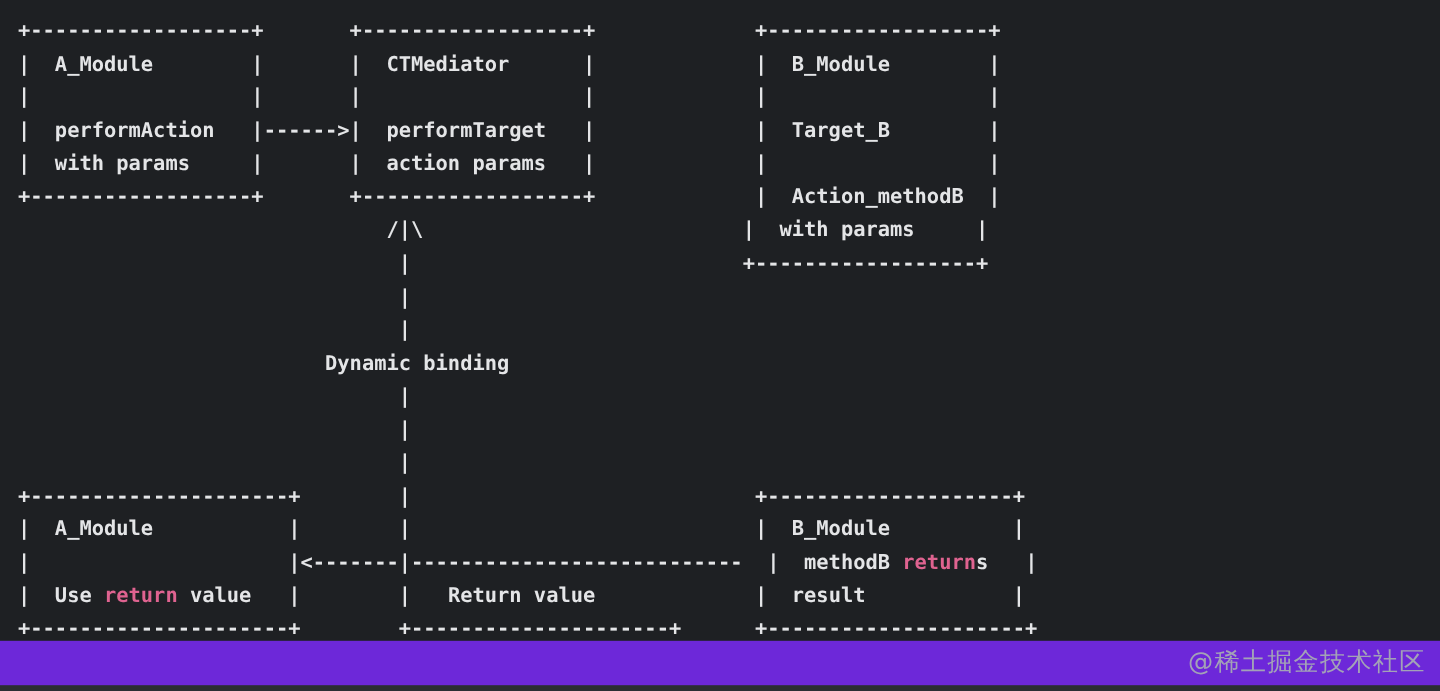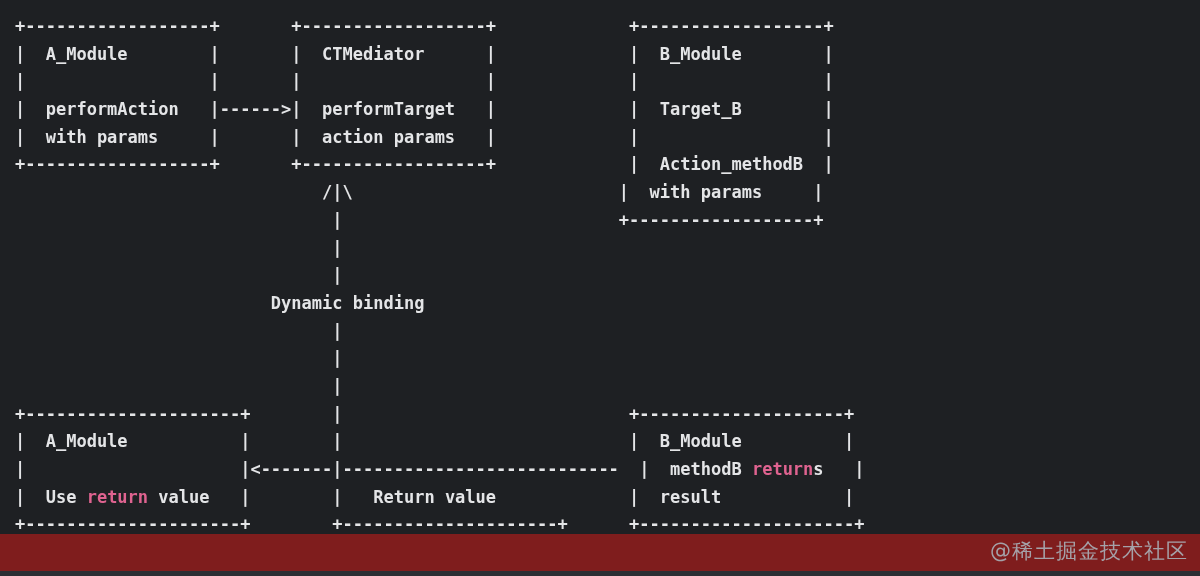--- a/index.html
+++ b/index.html
@@ -56,17 +56,17 @@
     line-height: 26px;
     letter-spacing: 1px;
     opacity: 0.92;
   }
 </style>
 </head>
 <body style="background: rgb(30, 32, 35);">
 
 <div class="stage">
   <pre class="diagram" style="color: rgb(228, 229, 231);"><div class="dl"><span>+------------------+       +------------------+             +------------------+</span></div><div class="dl"><span>|  A_Module        |       |  CTMediator      |             |  B_Module        |</span></div><div class="dl"><span>|                  |       |                  |             |                  |</span></div><div class="dl"><span>|  performAction   |------&gt;|  performTarget   |             |  Target_B        |</span></div><div class="dl"><span>|  with params     |       |  action params   |             |                  |</span></div><div class="dl"><span>+------------------+       +------------------+             |  Action_methodB  |</span></div><div class="dl"><span>                              /|\                          |  with params     |</span></div><div class="dl"><span>                               |                           +------------------+</span></div><div class="dl"><span>                               |</span></div><div class="dl"><span>                               |</span></div><div class="dl"><span>                         Dynamic binding</span></div><div class="dl"><span>                               |</span></div><div class="dl"><span>                               |</span></div><div class="dl"><span>                               |</span></div><div class="dl"><span>+---------------------+        |                            +--------------------+</span></div><div class="dl"><span>|  A_Module           |        |                            |  B_Module          |</span></div><div class="dl"><span>|                     |&lt;-------|---------------------------  |  methodB </span><span style="color: rgb(223, 99, 144);">return</span><span>s   |</span></div><div class="dl"><span>|  Use </span><span style="color: rgb(223, 99, 144);">return</span><span> value   |        |   Return value             |  result            |</span></div><div class="dl"><span>+---------------------+        +---------------------+      +---------------------+</span></div></pre>
-  <div class="footer-band" style="background: #7f1d1d;">
+  <div class="footer-band" style="background: #6d28d9;">
     <span class="watermark" style="color: rgb(168, 173, 180);">@稀土掘金技术社区</span>
   </div>
   <div class="bottom-strip" style="background: rgb(43, 46, 51);"></div>
 </div>
 
 </body></html>

